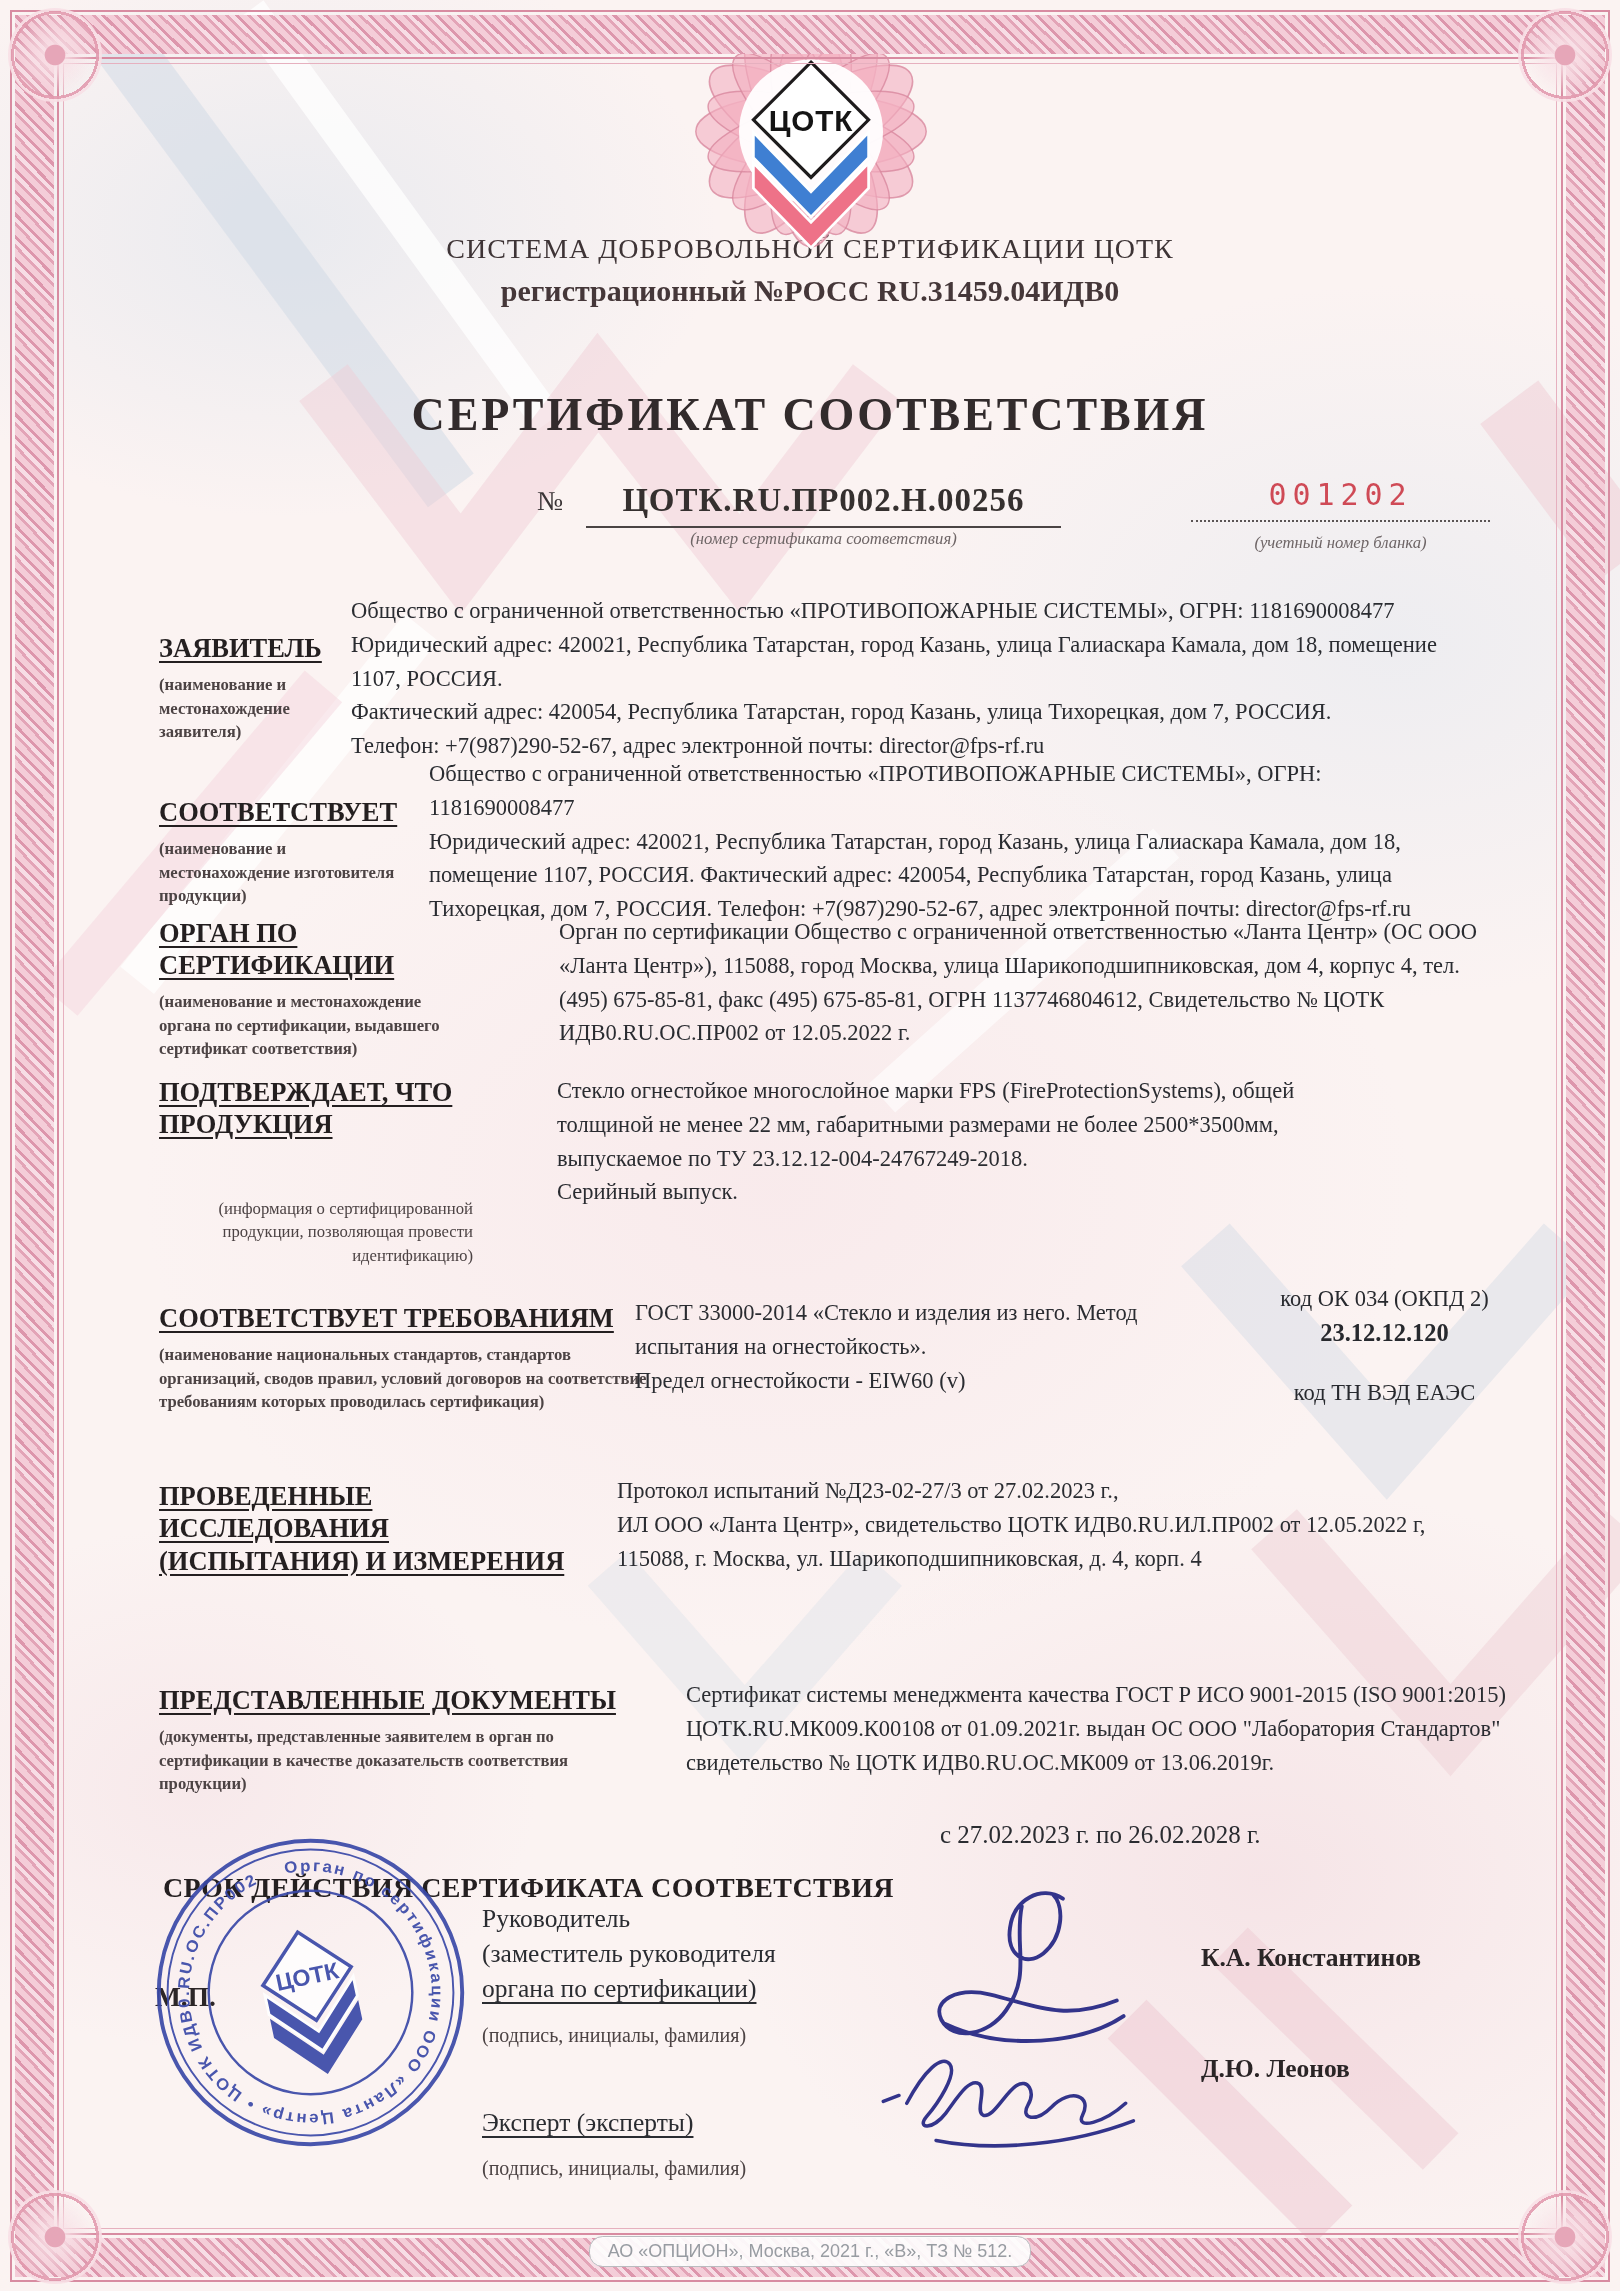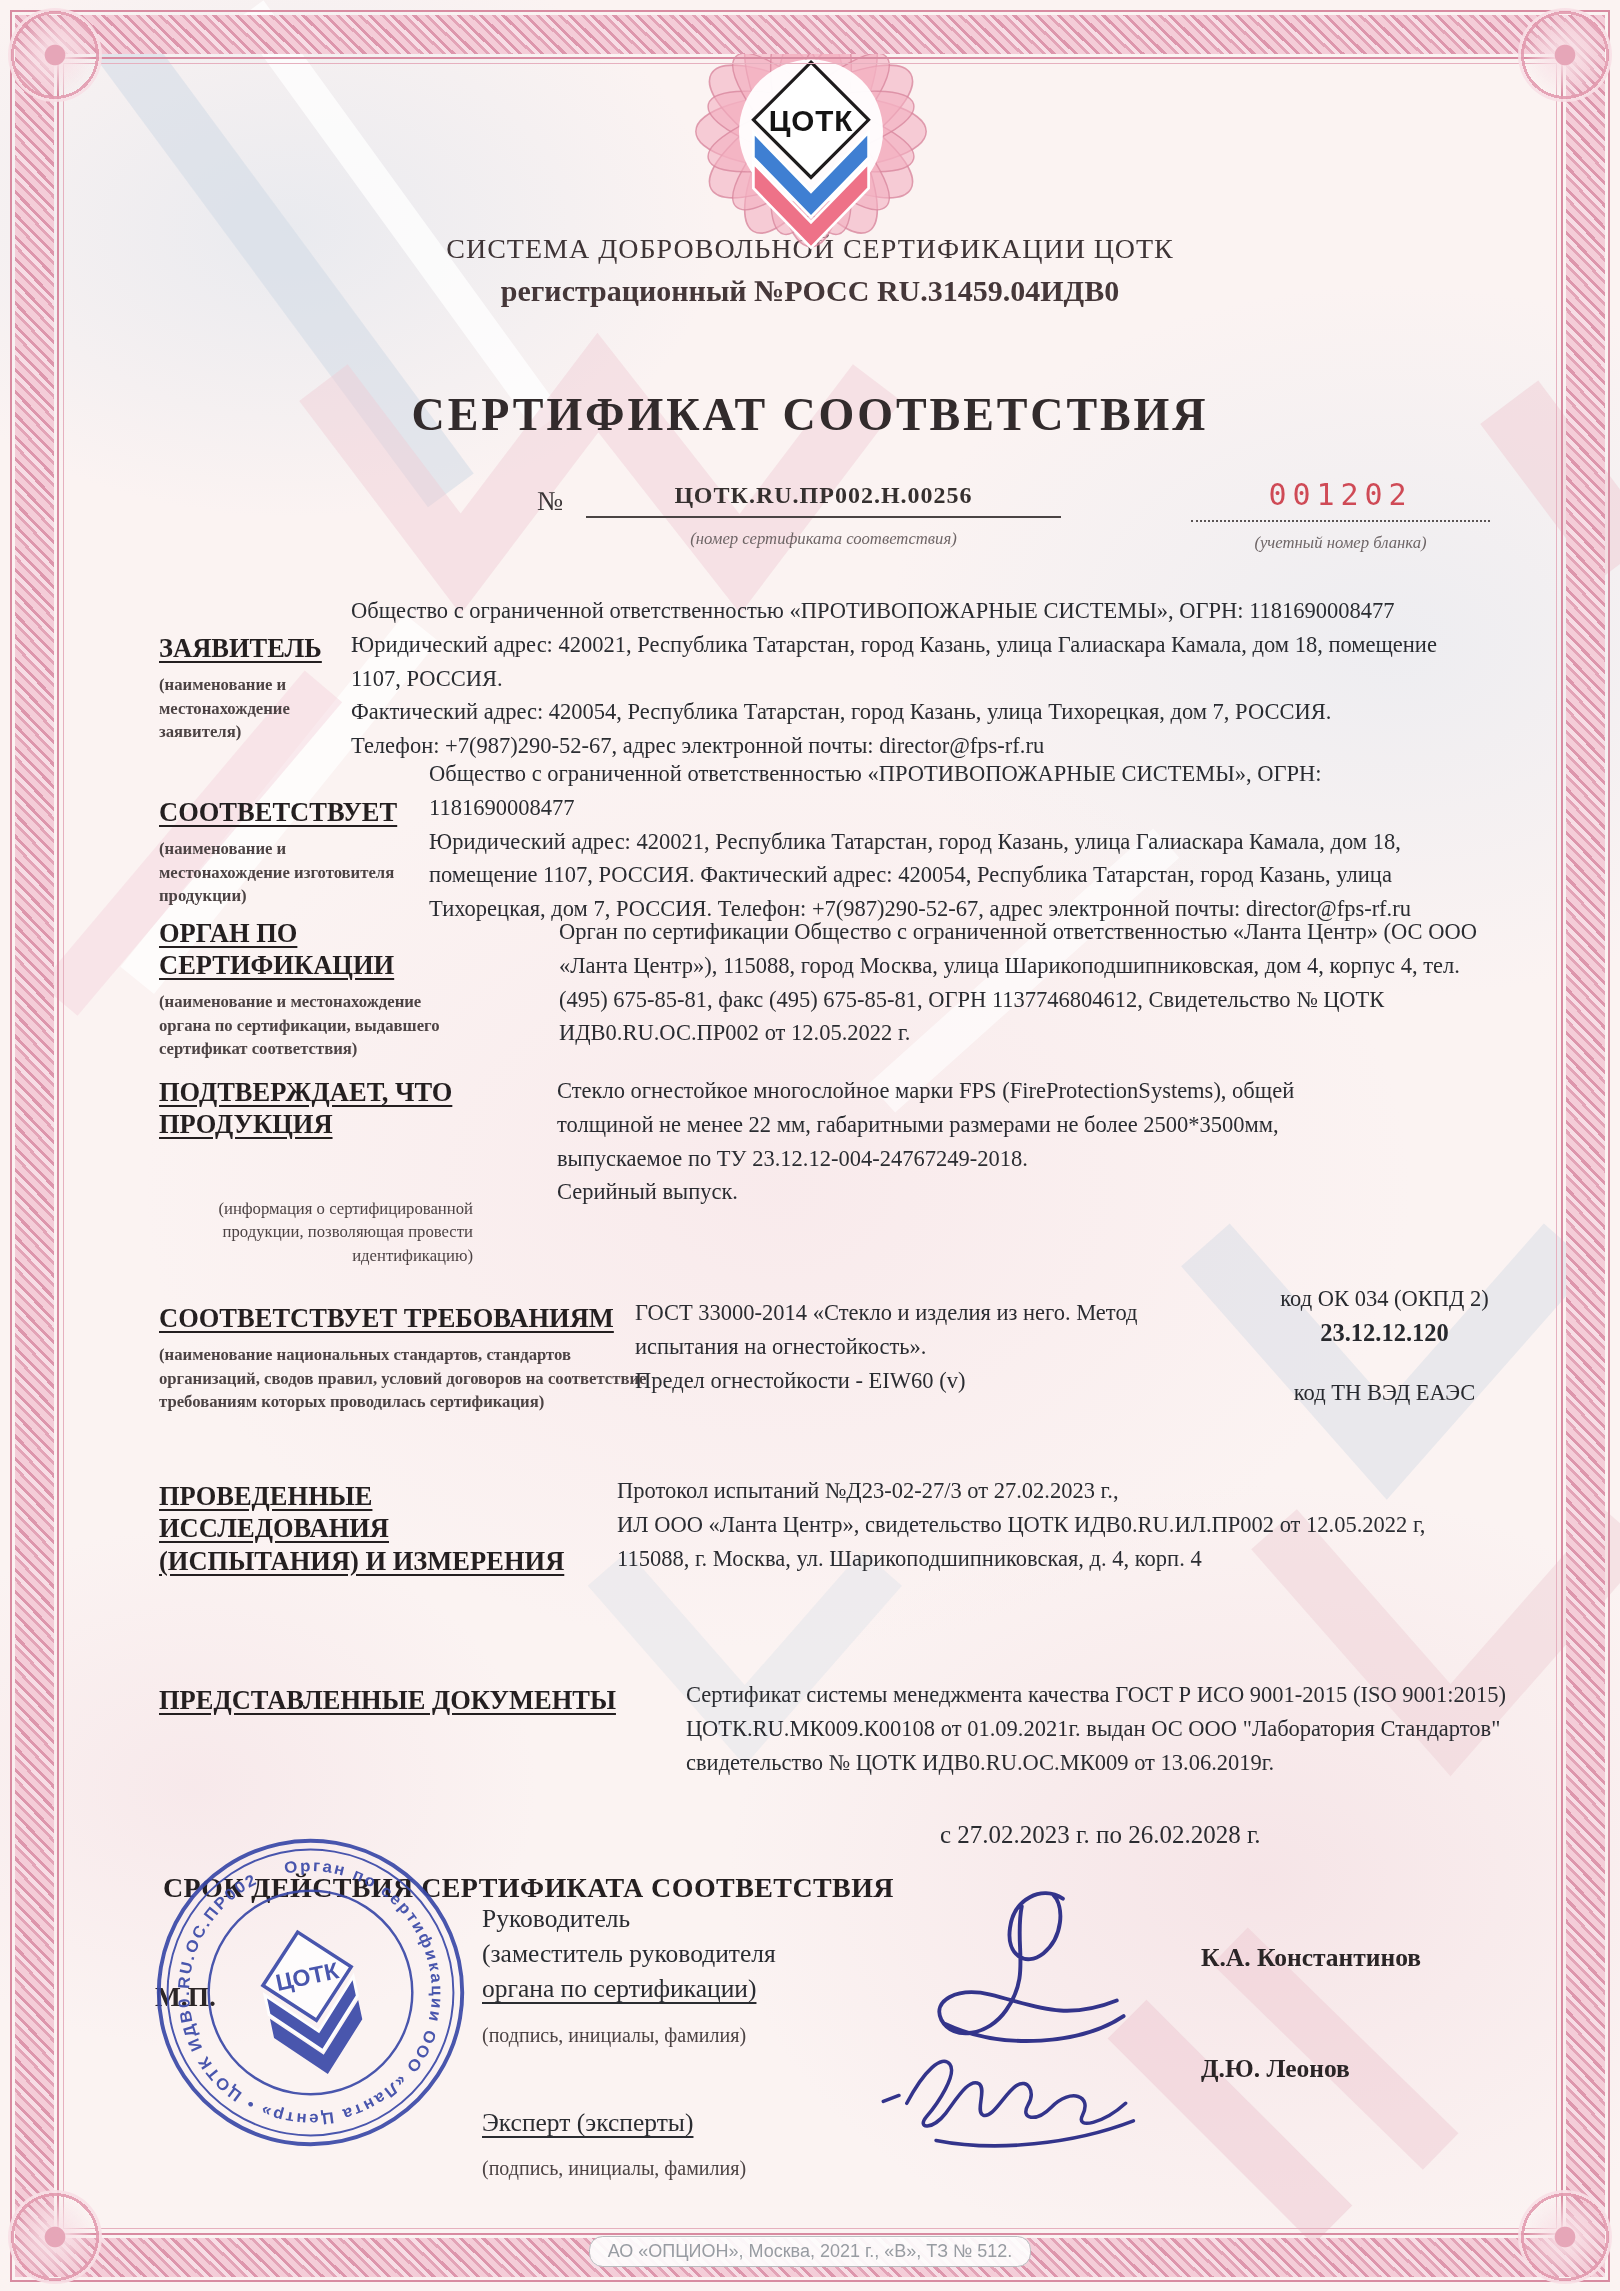--- a/index.html
+++ b/index.html
@@ -34,21 +34,21 @@
   .corner.tl{top:7.8px;left:7.8px;}  .corner.tr{top:7.8px;right:7.8px;}
   .corner.bl{bottom:7.8px;left:7.8px;} .corner.br{bottom:7.8px;right:7.8px;}
   
   .wm{position:absolute;inset:0;z-index:1;pointer-events:none;}
   
   .center{left:0;right:0;text-align:center;}
   .sysline{font-size:28px;letter-spacing:1px;color:#3e3436;}
   .regline{font-size:30px;font-weight:700;color:#453739;}
   .doctitle{font-size:46px;font-weight:700;letter-spacing:2.9px;color:#322b2c;}
   .numsign{font-size:27.4px;color:#3a3436;}
-  .certnum{font-size:24px;font-weight:700;letter-spacing:1px;text-align:center;
+  .certnum{font-size:33px;font-weight:700;letter-spacing:1px;text-align:center;
     border-bottom:2px solid #4a4444;padding-bottom:6.9px;color:#35302f;}
   .caption{font-size:16.7px;font-style:italic;color:#6e6566;text-align:center;line-height:1.25;}
   .blanknum{font-family:"DejaVu Sans Mono",monospace;font-size:30px;letter-spacing:5.9px;color:#cf4a56;
     text-align:center;border-bottom:2px dotted #5a5454;padding-bottom:7.8px;}
   .sec-label{font-weight:700;font-size:26.5px;color:#241f20;line-height:1.22;}
   .sec-label .u{text-decoration:underline;text-underline-offset:3.9px;}
   .sec-sub{font-size:16.7px;color:#4c4344;line-height:1.4;margin-top:8.8px;}
   .sec-text{font-size:22.5px;color:#2a2c31;line-height:1.5;}
   .sec-text p{margin:0;}
   .codes{font-size:22.5px;color:#27292e;text-align:center;line-height:1.3;}
@@ -188,20 +188,21 @@
       <span class="u">ПРОВЕДЕННЫЕ ИССЛЕДОВАНИЯ (ИСПЫТАНИЯ) И ИЗМЕРЕНИЯ</span>
     </div>
     <div class="abs sec-text" style="left:617px;top:1474px;width:921px;">
       <p>Протокол испытаний №Д23-02-27/3 от 27.02.2023 г.,</p>
       <p>ИЛ ООО «Ланта Центр», свидетельство ЦОТК ИДВ0.RU.ИЛ.ПР002 от 12.05.2022 г,</p>
       <p>115088, г. Москва, ул. Шарикоподшипниковская, д. 4, корп. 4</p>
     </div>
 
     <div class="abs sec-label" style="left:159px;top:1684px;width:480px;">
       <span class="u">ПРЕДСТАВЛЕННЫЕ ДОКУМЕНТЫ</span>
+      <div class="sec-sub" style="width:451px;">(документы, представленные заявителем в орган по сертификации в качестве доказательств соответствия продукции)</div>
     </div>
     <div class="abs sec-text" style="left:686px;top:1678px;width:821px;">Сертификат системы менеджмента качества ГОСТ Р ИСО 9001-2015 (ISO 9001:2015) ЦОТК.RU.МК009.К00108 от 01.09.2021г. выдан ОС ООО "Лаборатория Стандартов" свидетельство № ЦОТК ИДВ0.RU.ОС.МК009 от 13.06.2019г.</div>
 
     <div class="abs validity-label" style="left:163px;top:1872px;">СРОК ДЕЙСТВИЯ СЕРТИФИКАТА СООТВЕТСТВИЯ</div>
     <div class="abs validity-value" style="left:912px;top:1821px;">с 27.02.2023 г. по 26.02.2028 г.</div>
 
     <div class="abs mp" style="left:155px;top:1982px;z-index:3;">М.П.</div>
 
     <svg class="abs stamp" style="left:149px;top:1831px;" width="323" height="323" viewBox="0 0 330 330">
       <g stroke="#3a49a8" fill="none">

